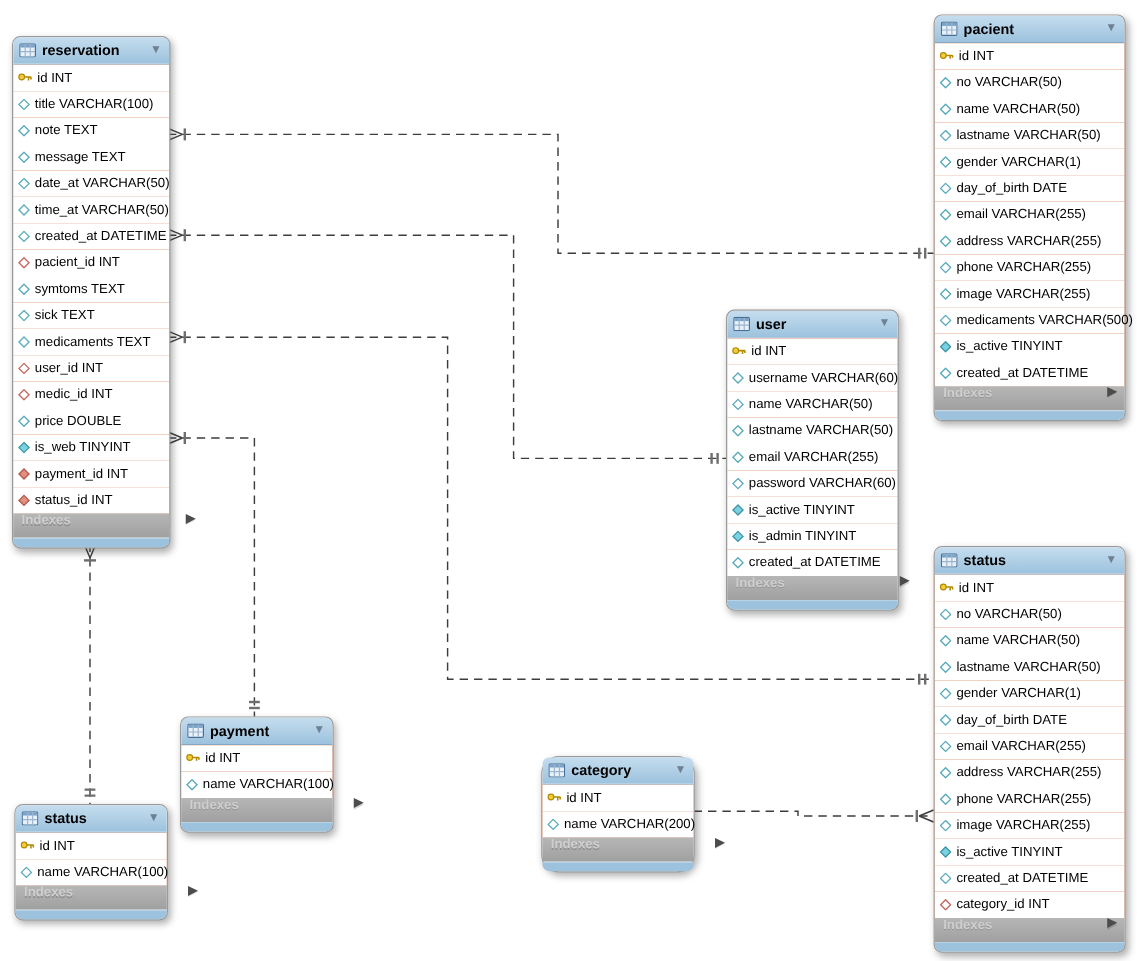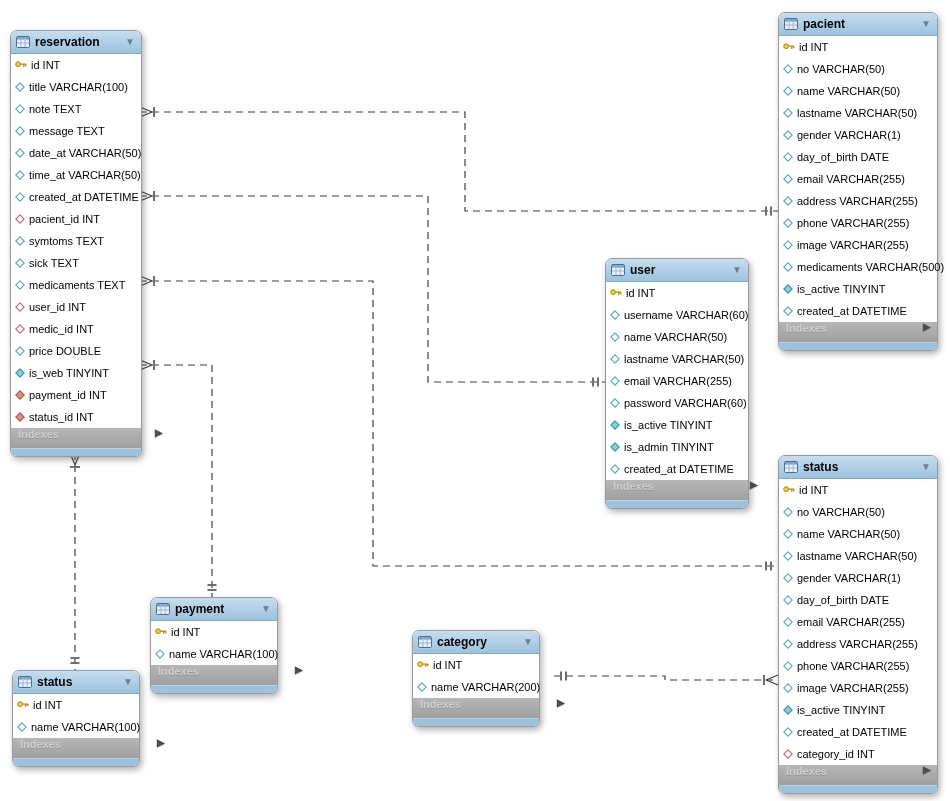--- a/index.html
+++ b/index.html
@@ -507,21 +507,21 @@
           <span>name VARCHAR(100)</span>
         </div>
       </div>
       <div class="t-footer">
         <span>Indexes</span>
         <span class="spacer"></span>
         <span class="arrow">▶</span>
       </div>
       <div class="t-cap"></div>
     </div>
-    <div class="table" style="left: 412px; top: 630px; width: 126px;">
+    <div class="table" style="left: 451px; top: 630px; width: 126px; border-radius: 15px;">
       <div class="t-header">
         <svg class="icn" width="14" height="12" viewBox="0 0 14 12">
           <rect x="0.5" y="0.5" width="13" height="11" rx="1.2" fill="#e9f1f8" stroke="#4a6f96"></rect>
           <rect x="1" y="1" width="12" height="2.6" fill="#7ba3c9"></rect>
           <path d="M5 1 V11 M9.2 1 V11 M1 7 H13" stroke="#9cb6d0" stroke-width="1"></path>
         </svg>
         <span class="t-title">category</span>
         <span class="t-caret">▼</span>
       </div>
       <div class="t-body">

